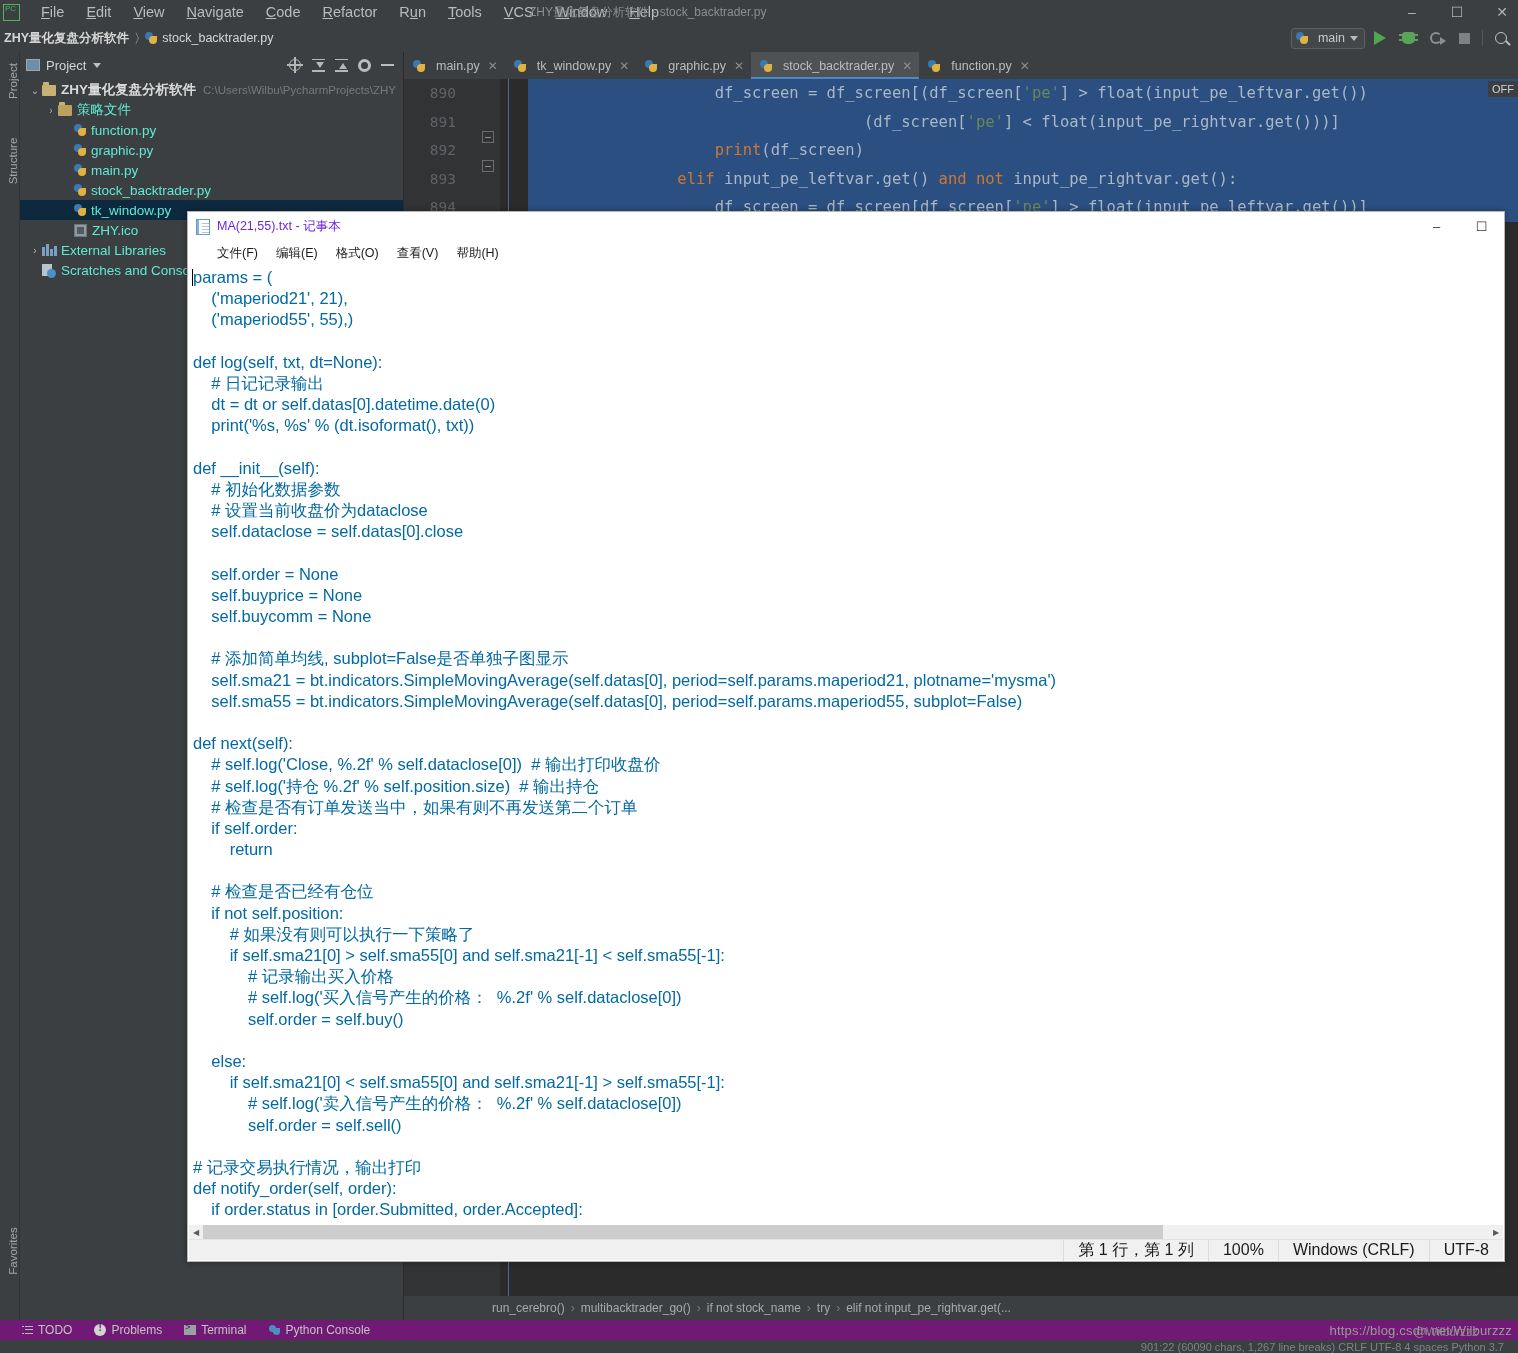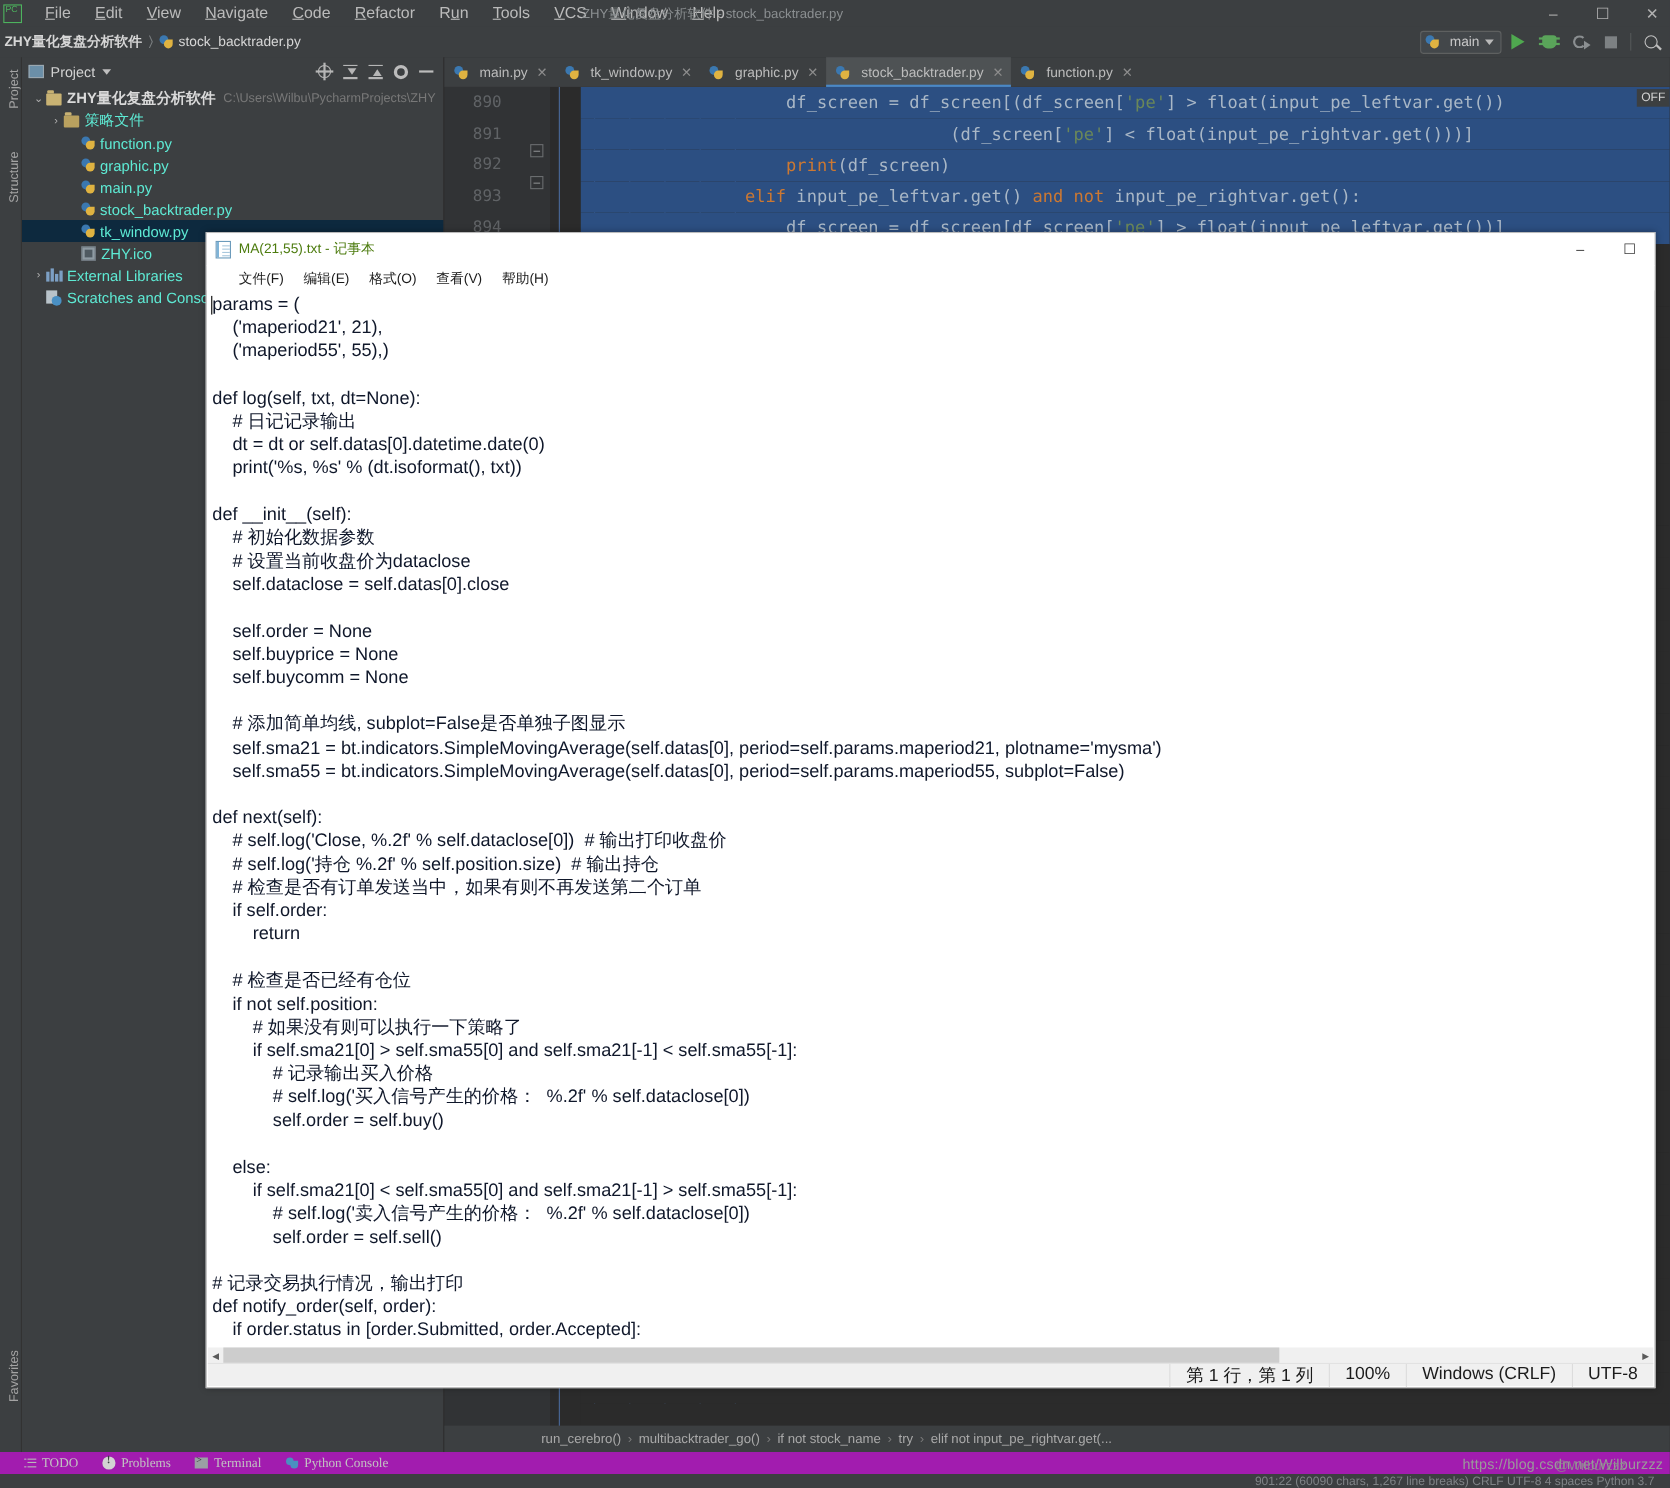--- a/index.html
+++ b/index.html
@@ -200,21 +200,21 @@
   .ed-crumbs {
     position: absolute; left: 404px; top: 1296px; width: 1114px; height: 24px;
     background: #3c3f41; display: flex; align-items: center; padding-left: 88px;
     font-size: 12px; color: #a9a9a9; gap: 6px;
   }
   .ed-crumbs .sep { color: #7a7a7a; }
 
   
   .bottombar {
     position: absolute; left: 0; top: 1320px; width: 1518px; height: 20px;
-    background: #a21caf; display: flex; align-items: center; font-family: Liberation Serif, serif;
+    background: #701a75; display: flex; align-items: center;
   }
   .bb-item { display:flex; align-items:center; gap:5px; font-size:12px; color:#c2c2c2; margin-left: 22px; }
   .bb-ico-todo { width:11px;height:9px;position:relative; }
   .bb-ico-todo i { position:absolute; left:3px; width:8px; height:1.4px; background:#b9b9b9;}
   .bb-ico-todo i:nth-child(1){top:0}.bb-ico-todo i:nth-child(2){top:3.5px}.bb-ico-todo i:nth-child(3){top:7px}
   .bb-ico-todo::before{content:"";position:absolute;left:0;top:0;width:1.6px;height:1.6px;background:#b9b9b9;}
   .bb-ico-todo::after{content:"";position:absolute;left:0;top:7px;width:1.6px;height:1.6px;background:#b9b9b9;}
   .bb-ico-prob { width:12px;height:12px;border-radius:50%;background:#d3d3d3;position:relative;}
   .bb-ico-prob::after{content:"!";position:absolute;left:4px;top:-2px;font-size:10px;color:#3c3f41;font-weight:bold;}
   .bb-ico-term { width:12px;height:10px;background:#9aa0a4;position:relative;}
@@ -248,31 +248,31 @@
     height: 30px; background: #ffffff; display: flex; align-items: center;
     padding-left: 8px; border-bottom: 1px solid #ffffff;
   }
   .np-ico {
     width: 14px; height: 16px; margin-right: 7px; flex: none; position: relative;
     background: linear-gradient(to right, #7fb4d8 0%, #7fb4d8 18%, #ffffff 18%, #ffffff 100%);
     border: 1px solid #6c9bbb;
   }
   .np-ico i { position:absolute; left:5px; width:7px; height:1px; background:#a9c8dd; }
   .np-ico i:nth-child(1){top:3px}.np-ico i:nth-child(2){top:6px}.np-ico i:nth-child(3){top:9px}.np-ico i:nth-child(4){top:12px}
-  .np-title-text { font-size: 12.5px; color: #4d7c0f; }
+  .np-title-text { font-size: 12.5px; color: #6d28d9; }
   .np-ctrls { margin-left: auto; display: flex; }
   .np-btn { width: 45px; height: 29px; display:flex; align-items:center; justify-content:center; font-size:13px; color:#3a3a3a; }
   .np-menu { height: 22px; display: flex; align-items: center; padding-left: 21px; gap: 2px; background:#fff; }
   .np-menu-item { font-size: 12.5px; color: #1b1b1b; padding: 2px 8px; }
   .np-text {
     position: absolute; left: 1px; top: 53px; right: 1px; bottom: 30px;
     background: #ffffff; overflow: hidden; padding: 2px 0 0 4px;
   }
   .np-line {
-    font-family: "Liberation Sans", sans-serif; font-size: 16.5px; color: #0f172a;
+    font-family: "Liberation Sans", sans-serif; font-size: 16.5px; color: #0369a1;
     height: 21.2px; line-height: 21.2px; white-space: pre;
   }
   .np-caret {
     position: absolute; left: 4px; top: 57px; width: 1px; height: 17px; background: #000;
   }
   .np-hscroll {
     position: absolute; left: 1px; right: 1px; bottom: 22px; height: 14px; background: #f0f0f0;
     display: flex; align-items: center;
   }
   .np-hs-left, .np-hs-right { width: 14px; height: 14px; display:flex;align-items:center;justify-content:center;font-size:8px;color:#5a5a5a; }

